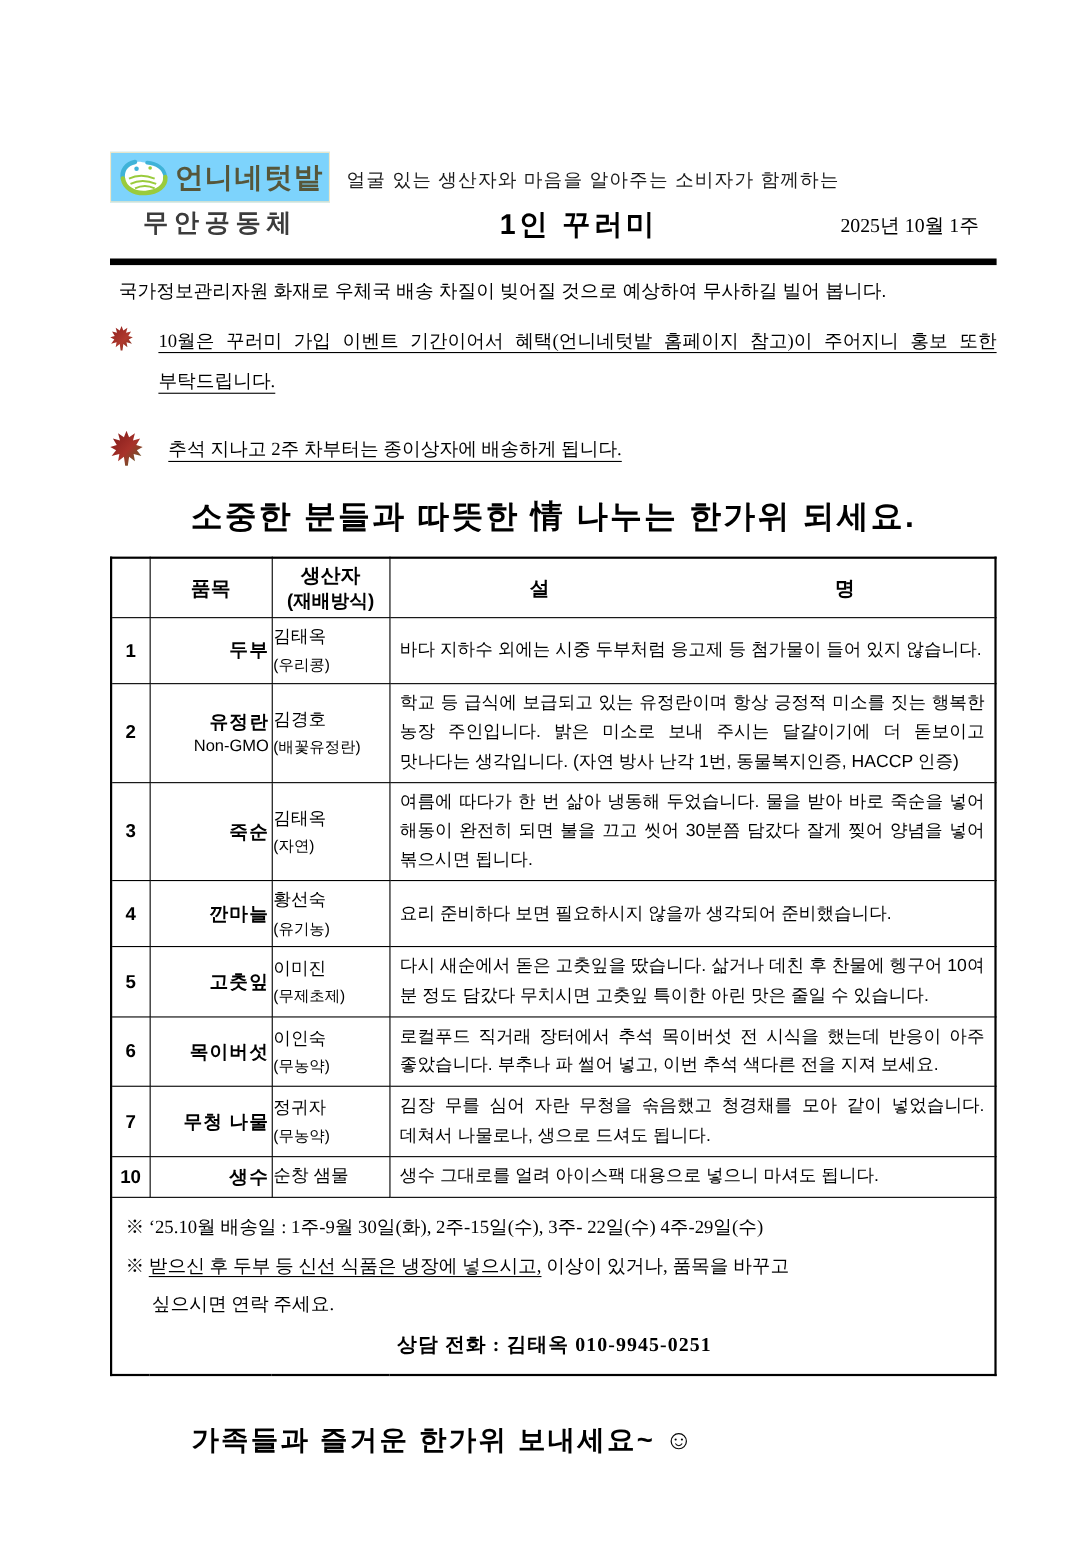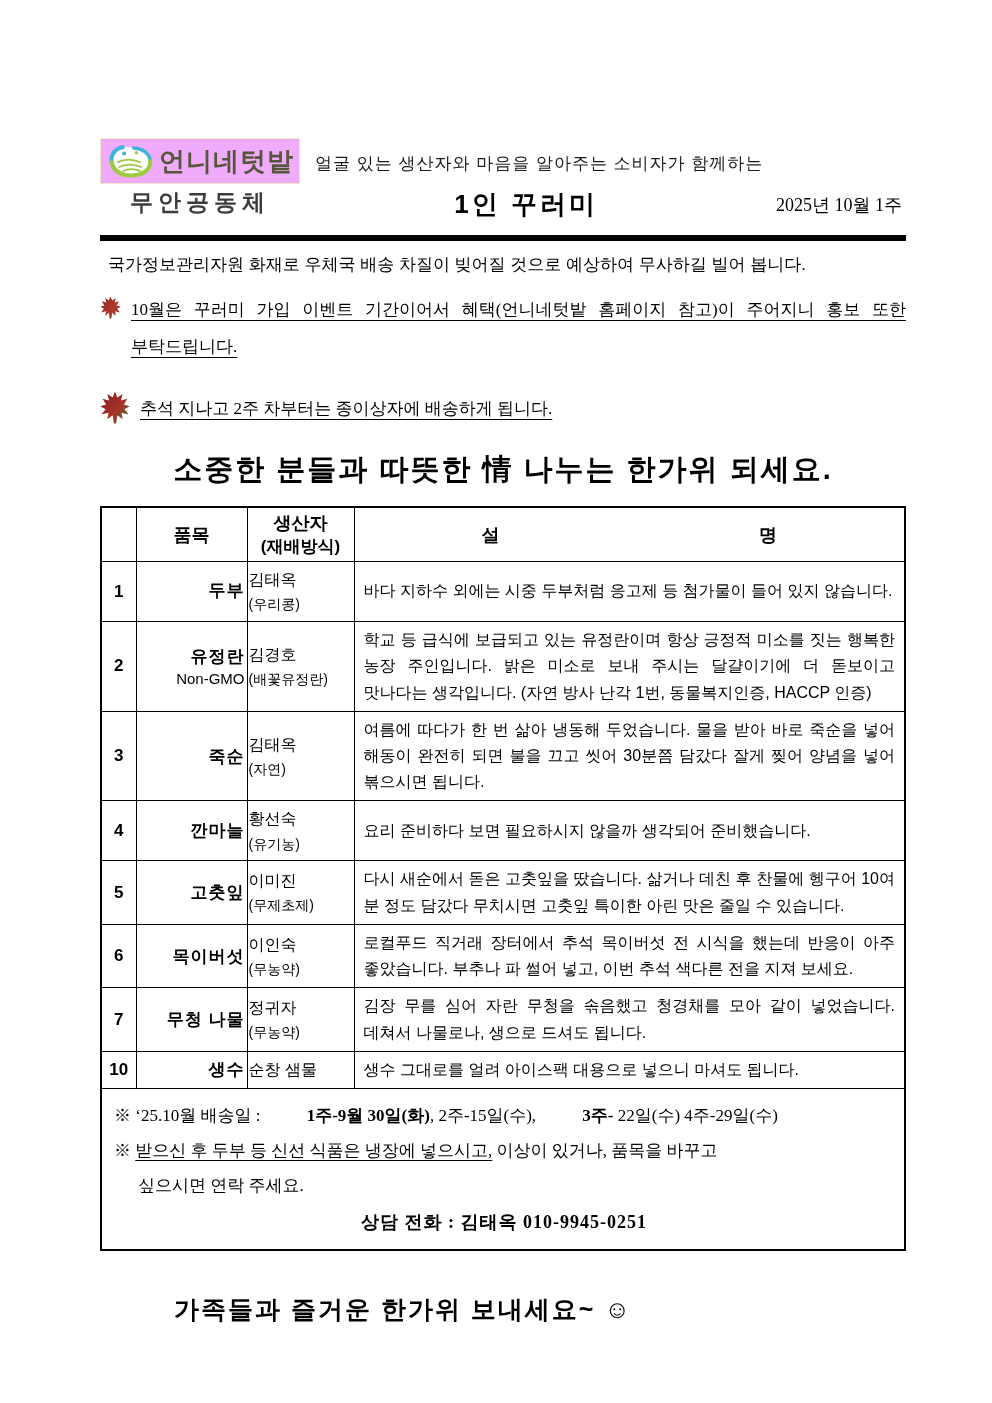--- a/index.html
+++ b/index.html
@@ -9,36 +9,36 @@
     background:#ffffff; color:#000;
     font-family:"Liberation Sans", sans-serif;
     overflow:hidden;
   }
   .content { position:absolute; left:100px; top:138px; width:806px; }
 
   
   .header { display:flex; border-bottom:6px solid #000; padding-bottom:12px; }
   .logo-wrap { width:215px; flex:none; }
   .logo-box {
-    background:#f0abfc; display:flex; align-items:center; gap:6px;
+    background:#7dd3fc; display:flex; align-items:center; gap:6px;
     width:200px; padding:3px 8px; border:1px solid #f0e8c8;
   }
   .logo-icon { width:44px; height:38px; flex:none; }
   .logo-title { font-size:26px; font-weight:bold; color:#56563a; letter-spacing:1px; white-space:nowrap; }
   .community-name { width:200px; text-align:center; font-size:23px; font-weight:bold; color:#3c3c3c; letter-spacing:5px; margin-top:3px; }
   .header-right { flex:1; position:relative; padding-top:14px; }
   .slogan { text-align:left; font-size:17px; font-weight:normal; letter-spacing:1px; color:#1a1a1a; }
   .title-row { position:relative; height:36px; margin-top:12px; }
   .page-title { position:absolute; left:32%; transform:translateX(-50%); font-size:26px; font-weight:bold; letter-spacing:3px; white-space:nowrap;margin-left:22px; }
-  .issue-date { position:absolute; right:4px; top:6px; font-family:"Liberation Serif", serif; font-size:18px; white-space:nowrap; }
+  .issue-date { position:absolute; right:16px; top:6px; font-family:"Liberation Serif", serif; font-size:18px; white-space:nowrap; }
 
   
   .intro { margin-top:12px; padding-left:8px; font-size:17px; word-break:keep-all; }
   .notices { margin-top:6px; }
-  .notice { display:flex; align-items:flex-start; gap:10px; margin-top:16px; }
+  .notice { display:flex; align-items:flex-start; gap:23px; margin-top:16px; }
   .leaf { flex:none; }
   .leaf-sm { width:21px; height:23px; margin-top:4px; }
   .leaf-lg { width:30px; height:33px; margin-top:2px; }
   .notice-text {
     font-family:"Liberation Serif", serif; font-size:17px; line-height:2.15;
     text-decoration:underline; text-underline-offset:5px; word-break:keep-all; text-align:justify;
   }
   .notice-2 { margin-top:24px; }
   .notice-2 .notice-text { line-height:1.6; padding-top:6px; }
 
@@ -56,21 +56,21 @@
   .cell-no { text-align:center; font-weight:bold; font-size:17px; padding:2px 1px; }
   .cell-item { text-align:right; padding:4px 2px; }
   .item-name { font-size:17px; font-weight:bold; letter-spacing:1px; word-break:keep-all; }
   .item-sub { font-size:15px; margin-top:2px; }
   .cell-prod { padding:4px 1px; font-size:16px; line-height:1.7; }
   .prod-sub { font-size:14px; }
   .cell-desc { font-size:16px; line-height:1.64; padding:5px 9px; text-align:justify; word-break:keep-all; }
 
   .notes-cell { padding:10px 10px 8px 12px; font-family:"Liberation Serif", serif; font-size:17px; line-height:2.05; }
   .note-line { word-break:keep-all; }
-  .note-bold { font-weight:bold;margin-left:42px; }
+  .note-bold { font-weight:normal; }
   .note-underline { text-decoration:underline; text-underline-offset:4px; }
   .note-indent { padding-left:24px; }
   .contact-line { text-align:center; font-weight:bold; font-size:18px; letter-spacing:1px; }
 
   
   .closing { margin-top:36px; padding-left:30px; font-size:25px; font-weight:bold; letter-spacing:2px; line-height:1.8; }
   .closing .heart { font-size:27px; margin-right:12px; }
   .closing-line2 { padding-left:44px; }
 </style>
 </head>

